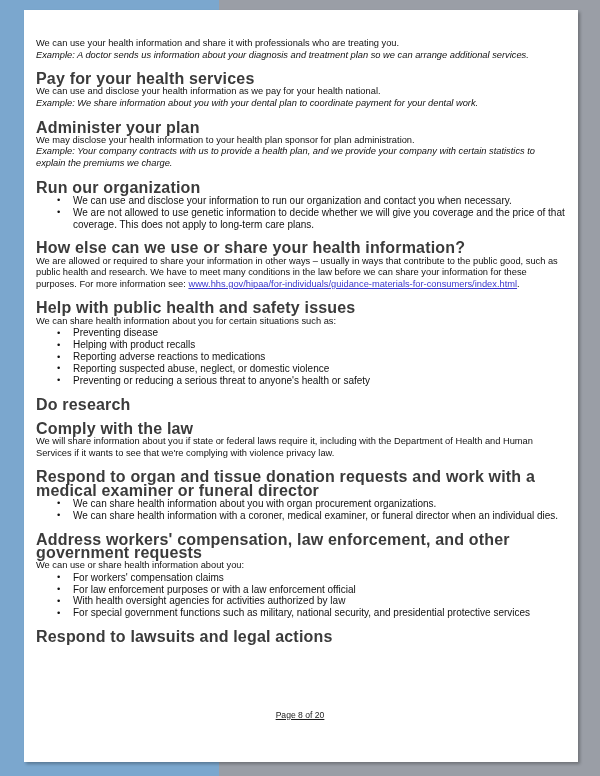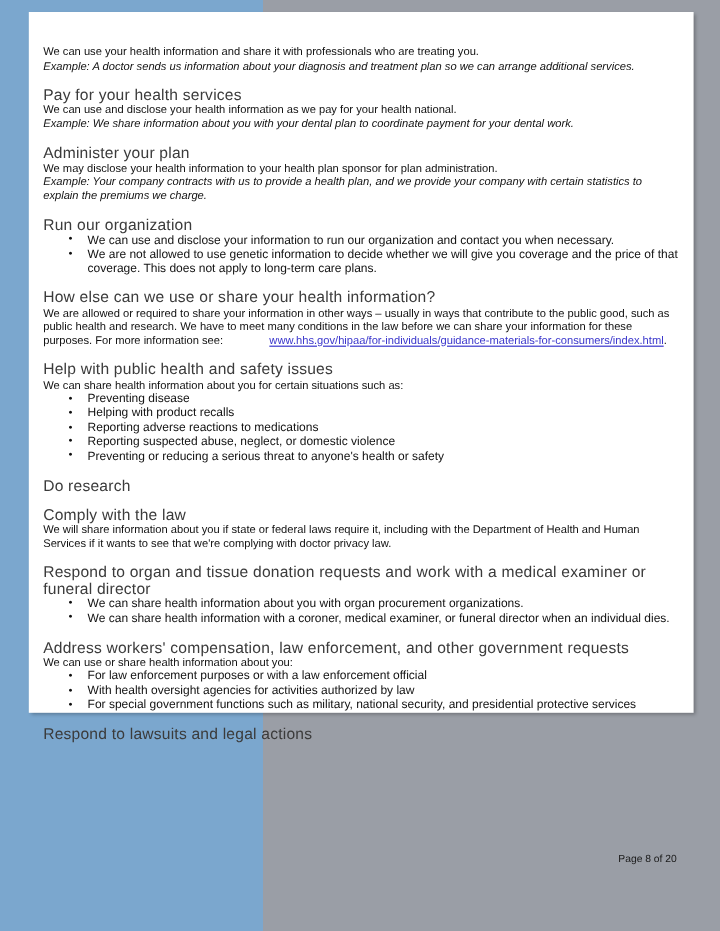--- a/index.html
+++ b/index.html
@@ -16,37 +16,37 @@
   #viewer-backdrop {
     position: absolute;
     inset: 0;
     background: linear-gradient(to right, #7ba7ce 0px, #7ba7ce 219px, #9a9ea6 219px, #9a9ea6 100%);
   }
   #page-sheet {
     position: absolute;
     left: 24px;
     top: 10px;
     width: 554px;
-    height: 584px;
+    height: 752px;
     background: #ffffff;
     box-shadow: 2px 2px 3px rgba(0,0,0,0.28);
   }
   #page-content {
     position: absolute;
     left: 12px;
     top: 28px;
     width: 530px;
   }
   .sec {
     margin: 0 0 11px 0;
   }
   .sec:last-child { margin-bottom: 4px; }
   h2.heading {
-    font-size: 13px;
-    font-weight: normal;
+    font-size: 16px;
+    font-weight: bold;
     color: #3b3b3b;
     margin: 0 0 1px 0;
     line-height: 13.2px;
     letter-spacing: 0.18px;
   }
   p.body-line {
     font-size: 9.3px;
     color: #111111;
     margin: 0;
     line-height: 11.6px;
@@ -76,30 +76,30 @@
     position: absolute;
     left: 21px;
     top: -0.5px;
     font-size: 9.5px;
     color: #111111;
   }
   a.doc-link {
     color: #3a36cc;
     text-decoration: underline;
     word-break: break-all;
-    margin-left: 36px;
   }
   #page-footer {
     position: absolute;
     left: 12px;
     right: 14px;
     top: 700px;
-    text-align: right;
+    text-align: center;
     font-size: 8.6px;
     color: #1a1a1a;
+    text-decoration: underline;
   }
   .nowrap-inline { display: inline; }
 </style>
 </head>
 <body>
 
 <div id="viewer-backdrop">
 
   <div id="page-sheet">
 
@@ -146,35 +146,36 @@
           <li>Preventing or reducing a serious threat to anyone's health or safety</li>
         </ul>
       </div>
 
       <div class="sec">
         <h2 class="heading">Do research</h2>
       </div>
 
       <div class="sec">
         <h2 class="heading">Comply with the law</h2>
-        <p class="body-line">We will share information about you if state or federal laws require it, including with the Department of Health and Human Services if it wants to see that we're complying with doctor privacy law.</p>
+        <p class="body-line">We will share information about you if state or federal laws require it, including with the Department of Health and Human Services if it wants to see that we're complying with violence privacy law.</p>
       </div>
 
       <div class="sec">
         <h2 class="heading">Respond to organ and tissue donation requests and work with a medical examiner or funeral director</h2>
         <ul class="bullets">
           <li>We can share health information about you with organ procurement organizations.</li>
           <li>We can share health information with a coroner, medical examiner, or funeral director when an individual dies.</li>
         </ul>
       </div>
 
       <div class="sec">
         <h2 class="heading">Address workers' compensation, law enforcement, and other government requests</h2>
         <p class="body-line">We can use or share health information about you:</p>
         <ul class="bullets">
+          <li>For workers' compensation claims</li>
           <li>For law enforcement purposes or with a law enforcement official</li>
           <li>With health oversight agencies for activities authorized by law</li>
           <li>For special government functions such as military, national security, and presidential protective services</li>
         </ul>
       </div>
 
       <div class="sec">
         <h2 class="heading">Respond to lawsuits and legal actions</h2>
       </div>
 

